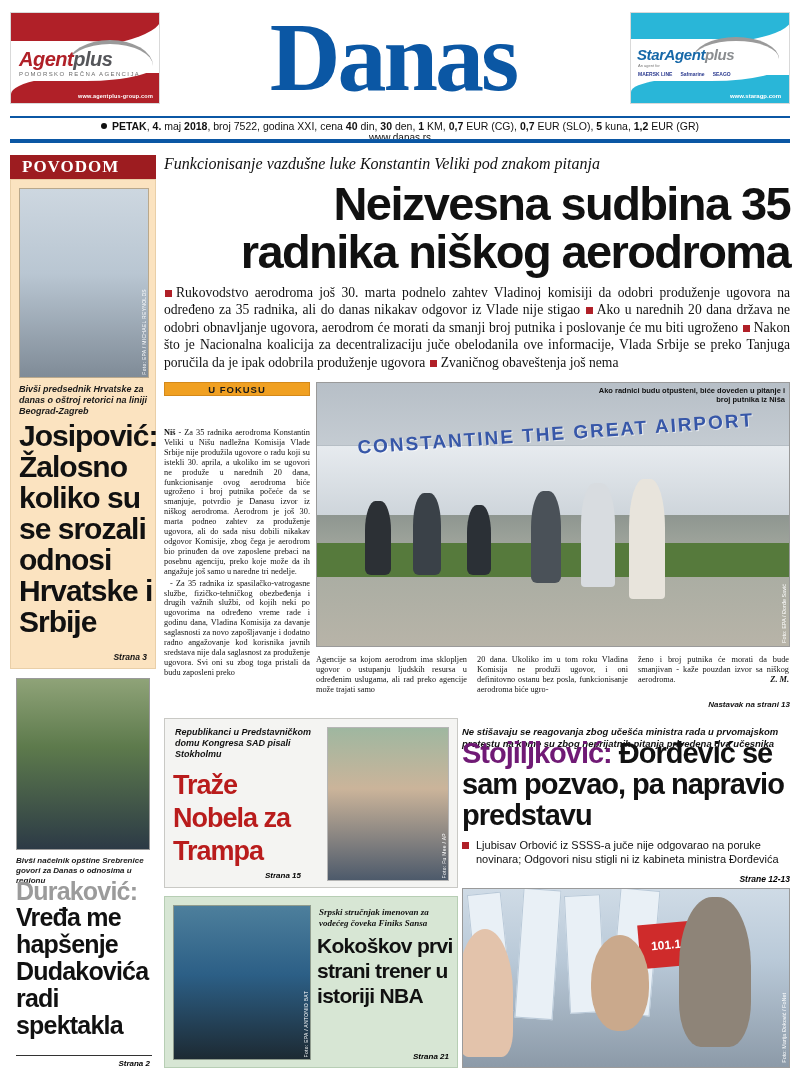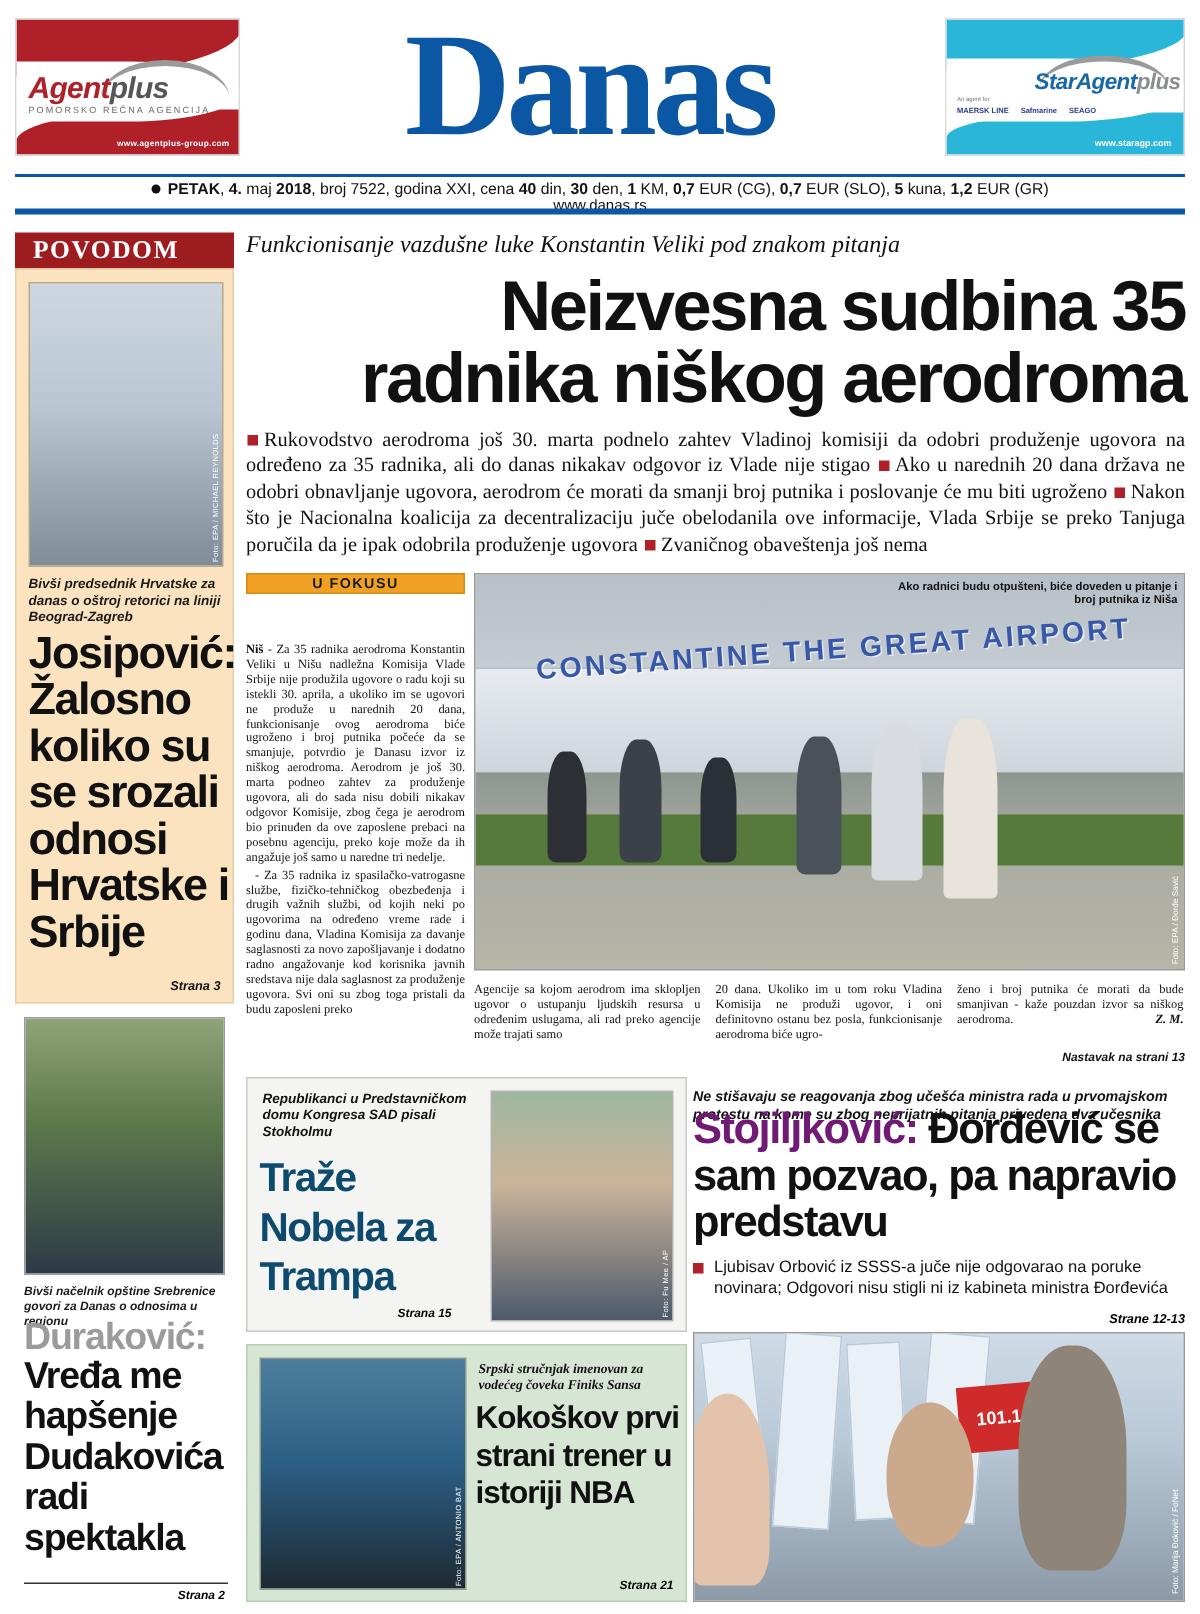--- a/index.html
+++ b/index.html
@@ -54,21 +54,21 @@
 
   .title-wrap { position:absolute; left:168px; top:6px; width:450px; height:102px; }
   .title-wrap .danas {
     font-family:"Liberation Serif", serif;
     font-weight:bold; font-size:98px; color:#0b57a4;
     line-height:102px; letter-spacing:-3px; text-align:center;
   }
 
   .ad-right {
     position:absolute; right:10px; top:12px; width:160px; height:92px;
-    background:#ffffff; border:1px solid #d9d9d9; overflow:hidden;text-align:right;
+    background:#ffffff; border:1px solid #d9d9d9; overflow:hidden;
   }
   .ad-right .cyan-top {
     position:absolute; left:0; top:0; width:160px; height:34px; background:#29b6d8;
     border-radius:0 0 80% 0;
   }
   .ad-right .cyan-bot {
     position:absolute; left:0; bottom:0; width:160px; height:28px; background:#29b6d8;
     border-radius:60% 0 0 0;
   }
   .ad-right .white-band {
@@ -246,21 +246,21 @@
   .trump-box {
     position:absolute; left:164px; top:718px; width:294px; height:170px;
     background:#f4f4f2; border:1px solid #c9c9c5;
   }
   .tr-kicker {
     position:absolute; left:10px; top:8px; width:140px;
     font-size:9px; font-style:italic; font-weight:bold; line-height:11px; color:#111;
   }
   .tr-head {
     position:absolute; left:8px; top:50px; width:150px;
-    font-size:27px; font-weight:bold; line-height:33px; color:#0c4a6e; letter-spacing:-1px;
+    font-size:27px; font-weight:bold; line-height:33px; color:#b91c1c; letter-spacing:-1px;
   }
   .tr-page { position:absolute; left:100px; top:152px; font-size:8px; font-style:italic; font-weight:bold; }
   .trump-box .photo {
     position:absolute; right:8px; top:8px; width:122px; height:154px;
     border:1px solid #b5b5b5;
     background:linear-gradient(180deg,#9fb7a0 0%,#cbb49a 40%,#4d5a6b 100%);
   }
 
   
   .stoj { position:absolute; left:462px; top:710px; width:328px; height:172px; }

